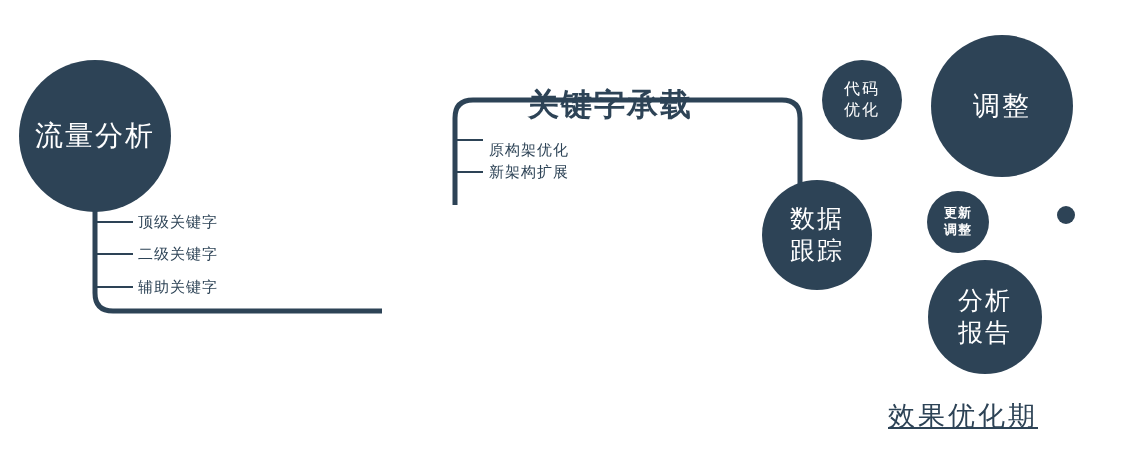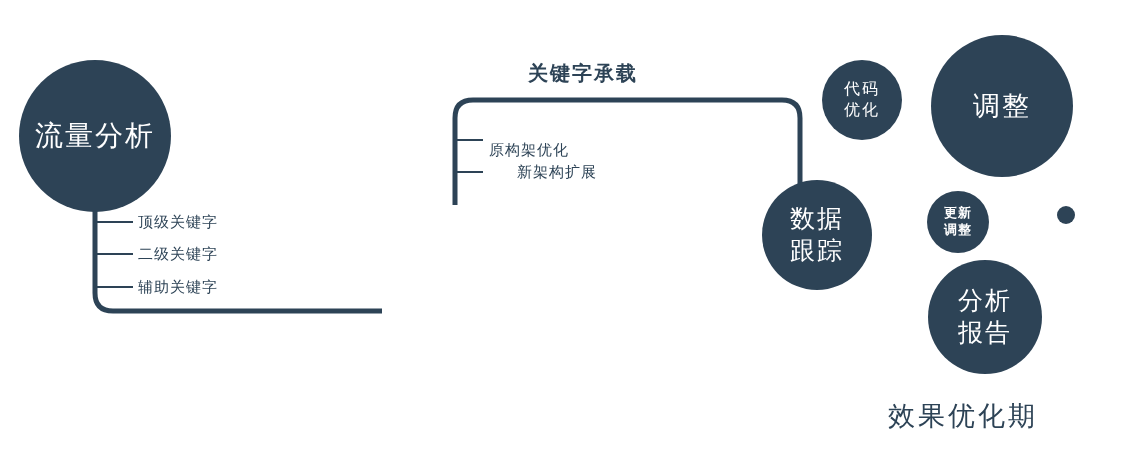--- a/index.html
+++ b/index.html
@@ -51,45 +51,47 @@
     position: absolute;
     left: 1057px; top: 206px;
     width: 18px; height: 18px;
     border-radius: 50%;
     background: var(--primary);
   }
   .flow-label {
     position: absolute;
     color: var(--primary);
     font-weight: bold;
-    font-size: 20px;
+    font-size: 31px;
     letter-spacing: 2px;
     white-space: nowrap;
+    margin-top: 24px;
   }
   .lbl-user-base { left: 155px; top: 322px; }
   .lbl-keyword-carrying { left: 528px; top: 60px; }
   .branch-label {
     position: absolute;
     color: var(--primary);
     font-size: 15px;
     letter-spacing: 1px;
     white-space: nowrap;
   }
   .b-left-0 { left: 138px; top: 213px; }
   .b-left-1 { left: 138px; top: 245px; }
   .b-left-2 { left: 138px; top: 278px; }
   .b-mid-0  { left: 489px; top: 141px; }
-  .b-mid-1  { left: 489px; top: 163px; margin-left: 28px; }
+  .b-mid-1  { left: 489px; top: 163px; }
   .footer-label {
     position: absolute;
     left: 888px; top: 398px;
     color: var(--primary);
     font-size: 27px;
     letter-spacing: 3px;
     white-space: nowrap;
+    text-decoration: underline;
   }
 </style>
 </head>
 <body>
 
 <div class="canvas">
 
   <svg class="connectors" viewBox="0 0 1130 450" xmlns="http://www.w3.org/2000/svg">
     <path class="main-line" d="M95 205 L95 293 Q95 311 113 311 L382 311"></path>
     <path class="main-line" d="M455 205 L455 118 Q455 100 473 100 L782 100 Q800 100 800 118 L800 184"></path>

